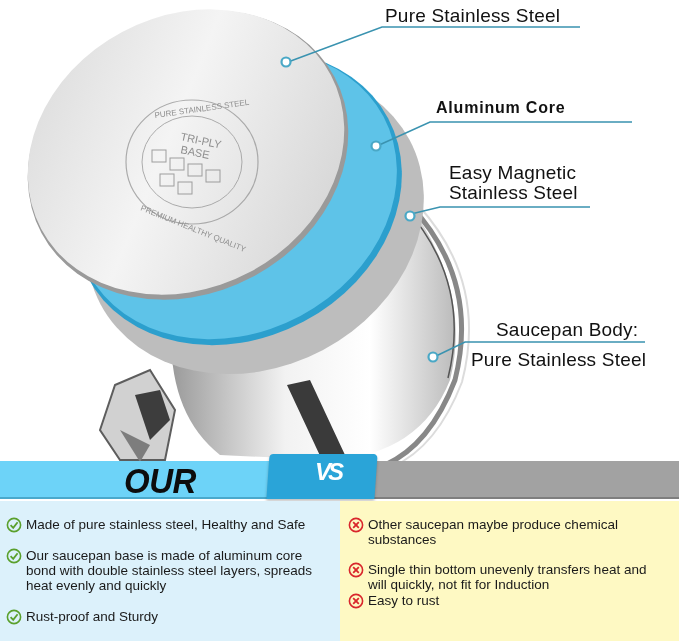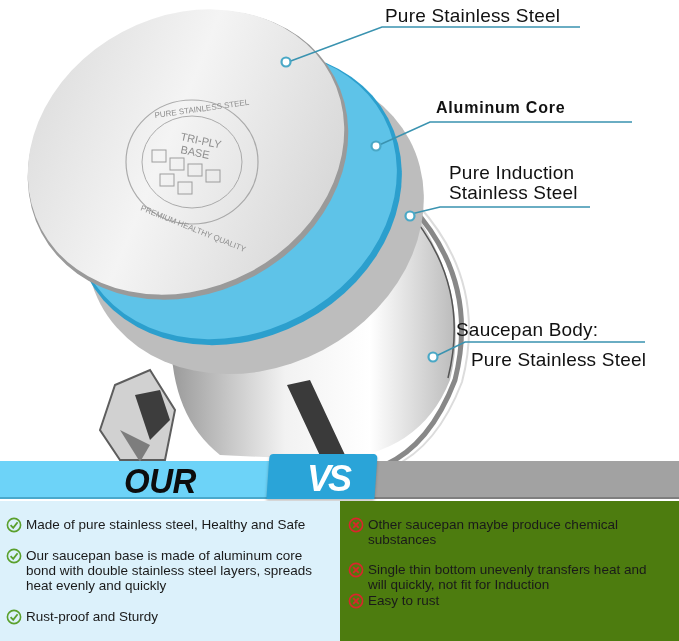--- a/index.html
+++ b/index.html
@@ -10,26 +10,26 @@
   .illustration svg { position: absolute; left: 0; top: 0; }
 
   .label { position: absolute; color: #111; font-size: 19px; line-height: 24px; white-space: nowrap; letter-spacing: 0.2px; }
   .label.bold { font-weight: bold; font-size: 16px; letter-spacing: 0.8px; }
 
   .banner { position: absolute; left: 0; top: 461px; width: 609px; height: 38px; }
   .banner-left { position: absolute; left: 0; top: 0; width: 340px; height: 38px; background: #6dd3f8; border-bottom: 2px solid #4aa9cc; }
   .banner-right { position: absolute; left: 340px; top: 0; width: 339px; height: 38px; background: #a2a2a2; border-bottom: 2px solid #7e7e7e; }
   .banner-vs-bg { position: absolute; left: 268px; top: -7px; width: 108px; height: 45px; background: #2aa4d8; transform: skewX(-4deg); border-radius: 4px 4px 0 0; box-shadow: 0 2px 3px rgba(0,0,0,0.25); }
   .banner-our { position: absolute; left: 100px; top: 1px; width: 120px; text-align: center; font-size: 33px; font-weight: bold; font-style: italic; color: #0d0d0d; letter-spacing: -0.5px; transform: scaleY(1.05); }
-  .banner-vs { position: absolute; left: 298px; top: -3px; width: 60px; text-align: center; font-size: 36px; font-weight: bold; font-style: italic; color: #ffffff; letter-spacing: -3px; }
+  .banner-vs { position: absolute; left: 298px; top: -3px; width: 60px; text-align: center; font-size: 24px; font-weight: bold; font-style: italic; color: #ffffff; letter-spacing: -3px; }
   .banner-others { position: absolute; left: 450px; top: 1px; width: 160px; text-align: center; font-size: 33px; font-weight: bold; font-style: italic; color: #ffffff; letter-spacing: -0.5px; margin-top: 39px; }
 
   .panel { position: absolute; top: 501px; height: 140px; }
   .panel-left { left: 0; width: 340px; background: #dcf1fb; }
-  .panel-right { left: 340px; width: 339px; background: #4d7c0f; }
+  .panel-right { left: 340px; width: 339px; background: #fef9c3; }
 
   .item { position: absolute; display: flex; align-items: flex-start; font-size: 13.5px; line-height: 15px; color: #1a1a1a; }
   .item .ico { width: 16px; height: 16px; flex: 0 0 16px; margin-right: 4px; margin-top: 0px; }
   .item .txt { white-space: pre-line; }
 </style>
 </head>
 <body>
 
 <div class="illustration">
   <svg width="679" height="470" viewBox="0 0 679 470">
@@ -93,23 +93,23 @@
     <g fill="#ffffff" stroke="#4aa8c6" stroke-width="2.2">
       <circle cx="286" cy="62" r="4.5"></circle>
       <circle cx="376" cy="146" r="4.5"></circle>
       <circle cx="410" cy="216" r="4.5"></circle>
       <circle cx="433" cy="357" r="4.5"></circle>
     </g>
   </svg>
 
   <div class="label" style="left:385px; top:4px;">Pure Stainless Steel</div>
   <div class="label bold" style="left:436px; top:96px;">Aluminum Core</div>
-  <div class="label" style="left:449px; top:161px;">Pure Induction</div>
+  <div class="label" style="left:449px; top:161px;">Easy Magnetic</div>
   <div class="label" style="left:449px; top:181px;">Stainless Steel</div>
-  <div class="label" style="left:456px; top:318px;">Saucepan Body:</div>
+  <div class="label" style="left:496px; top:318px;">Saucepan Body:</div>
   <div class="label" style="left:471px; top:348px;">Pure Stainless Steel</div>
 </div>
 
 <div class="banner">
   <div class="banner-left"></div>
   <div class="banner-right"></div>
   <div class="banner-vs-bg"></div>
   <div class="banner-our">OUR</div>
   <div class="banner-vs">VS</div>
   <div class="banner-others">OTHERS</div>

